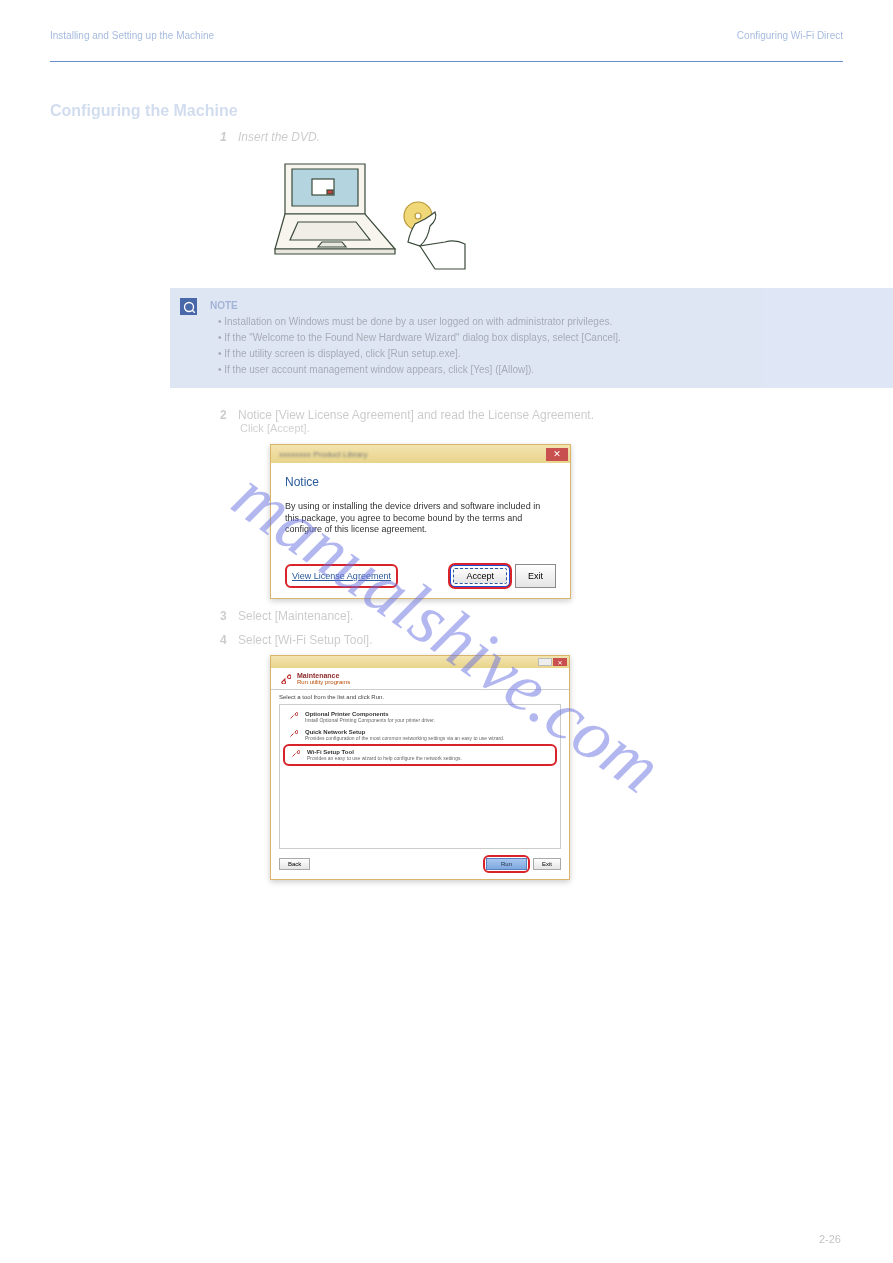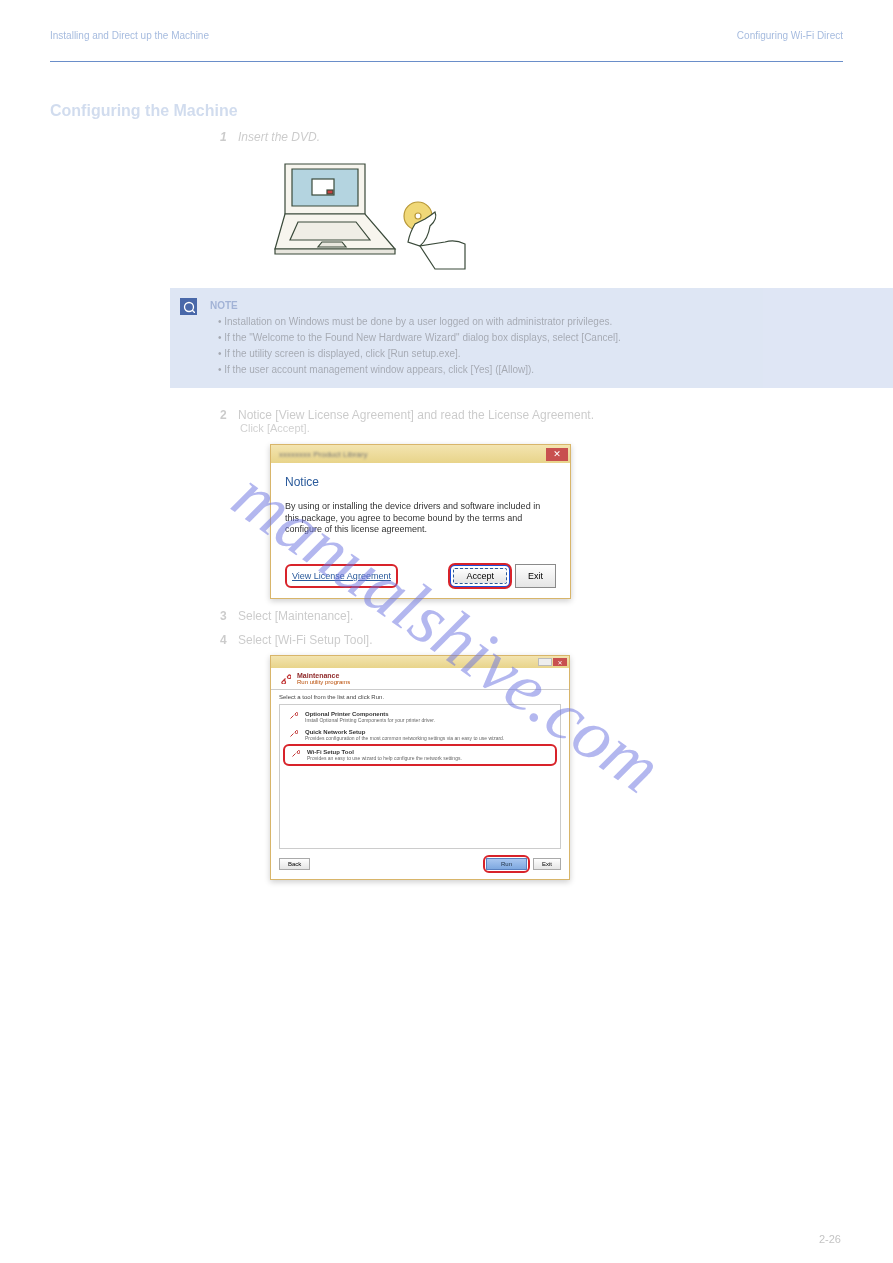--- a/index.html
+++ b/index.html
@@ -300,21 +300,21 @@
     font-size: 11px;
     color: #888;
     opacity: 0.5;
   }
 </style>
 </head>
 <body>
 
 <div class="page">
   <div>
-    <span class="page-header header-left">Installing and Direct up the Machine</span>
+    <span class="page-header header-left">Installing and Setting up the Machine</span>
     <div class="page-header">Configuring Wi-Fi Direct</div>
   </div>
   <div class="header-line"></div>
 
   <div class="section-title">Configuring the Machine</div>
 
   <div class="step">
     <span class="step-num">1</span><span>Insert the DVD.</span>
   </div>
 

